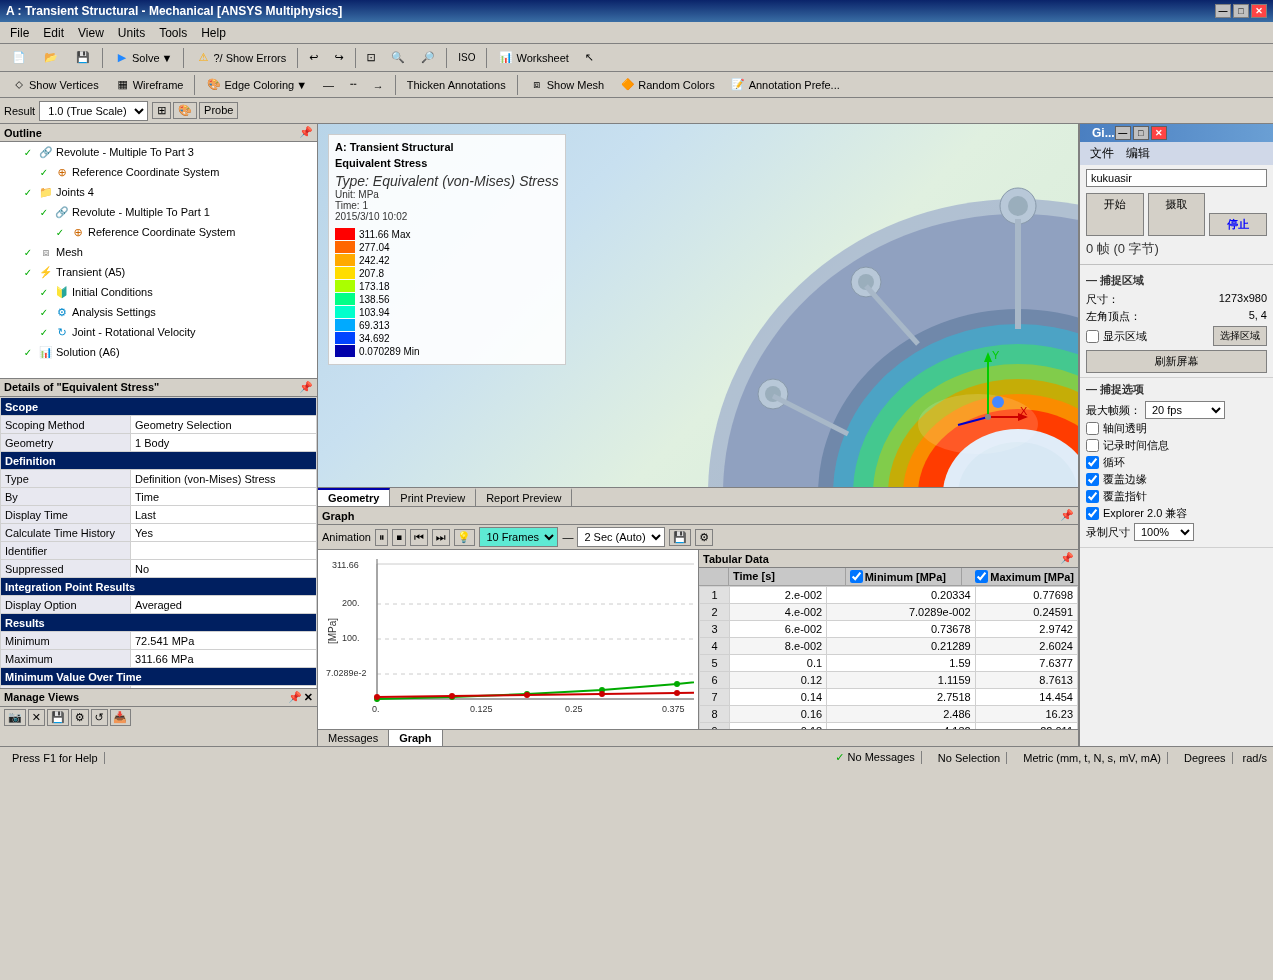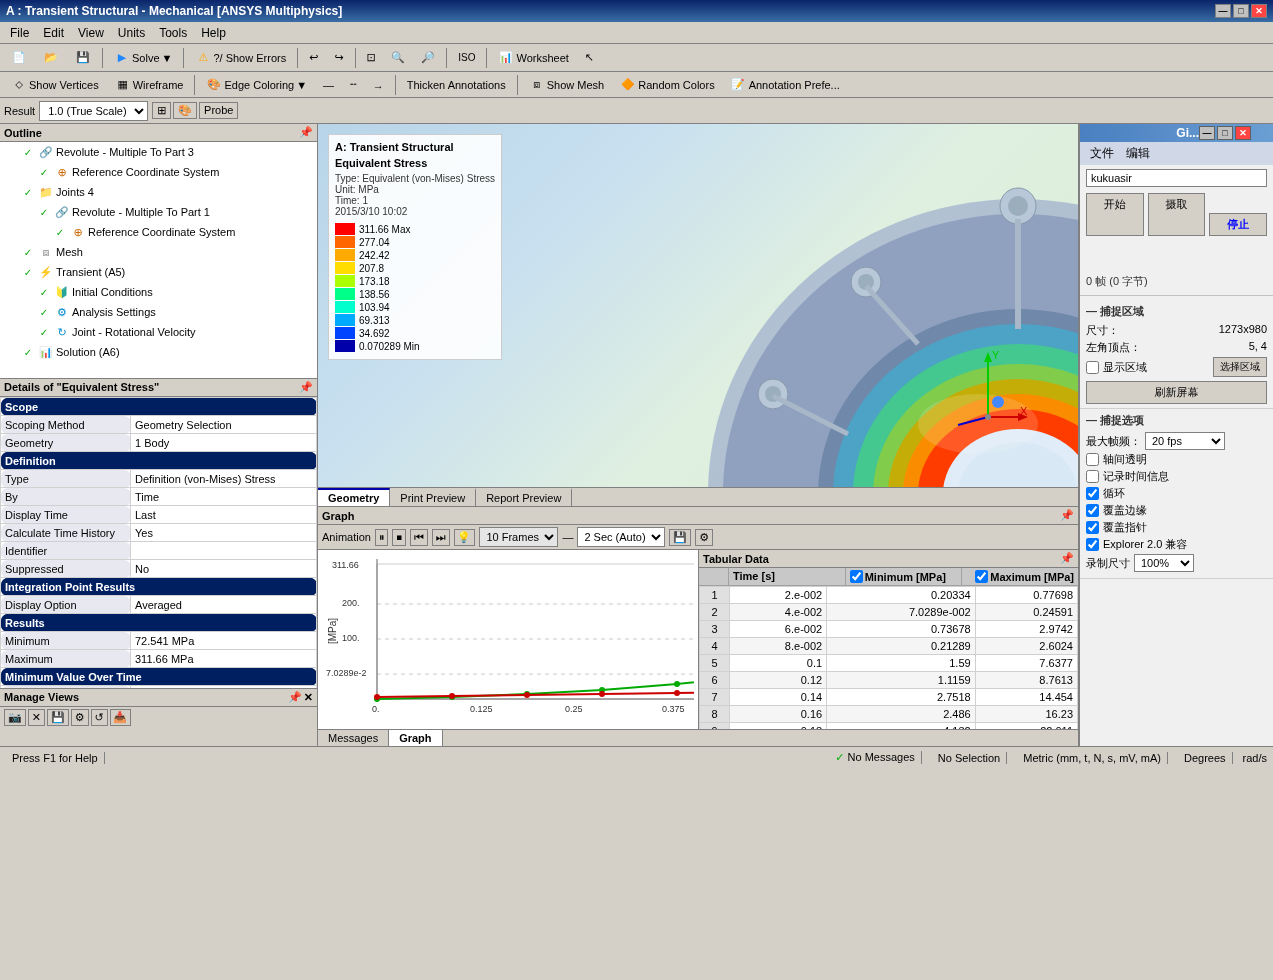--- a/index.html
+++ b/index.html
@@ -42,21 +42,21 @@
     .tree-item-row { display: flex; align-items: center; padding: 1px 2px; cursor: pointer; }
     .tree-icon { width: 16px; height: 16px; display: inline-flex; align-items: center; justify-content: center; margin-right: 2px; flex-shrink: 0; }
     .check-icon { color: #00aa00; font-size: 10px; }
     .folder-icon { color: #ffcc00; }
 
     
     .details-panel { background: #d4d0c8; border-top: 1px solid #808080; }
     .details-header { padding: 2px 4px; font-weight: bold; font-size: 11px; border-bottom: 1px solid #808080; display: flex; justify-content: space-between; }
     .details-table { width: 100%; border-collapse: collapse; font-size: 11px; background: white; }
     .details-table td { border: 1px solid #d0d0d0; padding: 1px 4px; height: 18px; }
-    .details-table td:first-child { background: #e8e8f0; width: 130px; border-radius: 7px; }
+    .details-table td:first-child { background: #e8e8f0; width: 130px; }
     .section-header { background: #001f60 !important; color: white; font-weight: bold; }
     .section-header td { background: #001f60 !important; color: white; }
 
     
     .manage-views { border-top: 1px solid #808080; background: #d4d0c8; height: 58px; }
     .manage-views-header { padding: 2px 4px; font-weight: bold; font-size: 11px; border-bottom: 1px solid #808080; display: flex; justify-content: space-between; }
     .manage-views-toolbar { padding: 2px 4px; display: flex; gap: 2px; }
 
     
     .center-panel { flex: 1; display: flex; flex-direction: column; overflow: hidden; }
@@ -80,30 +80,30 @@
     .graph-panel { height: 240px; background: white; border-top: 1px solid #808080; display: flex; flex-direction: column; }
     .graph-header { background: #d4d0c8; padding: 2px 4px; border-bottom: 1px solid #808080; display: flex; justify-content: space-between; align-items: center; font-weight: bold; font-size: 11px; }
     .graph-toolbar { background: #d4d0c8; padding: 2px 4px; display: flex; align-items: center; gap: 4px; border-bottom: 1px solid #808080; font-size: 11px; }
     .graph-content { flex: 1; display: flex; overflow: hidden; }
     .graph-tabs { display: flex; background: #d4d0c8; border-top: 1px solid #808080; }
     .graph-tab { padding: 2px 10px; font-size: 11px; cursor: pointer; border-right: 1px solid #808080; }
     .graph-tab.active { background: white; font-weight: bold; }
 
     
     .right-panel { width: 195px; background: #f0f0f0; border-left: 2px solid #808080; font-size: 11px; display: flex; flex-direction: column; }
-    .right-title-bar { background: linear-gradient(to right, #4a7fc1, #6a9fd4); color: white; padding: 2px 22px; font-size: 12px; font-weight: bold; display: flex; align-items: center; justify-content: flex-end; }
+    .right-title-bar { background: linear-gradient(to right, #4a7fc1, #6a9fd4); color: white; padding: 2px 12px; font-size: 12px; font-weight: bold; display: flex; align-items: center; justify-content: flex-start; }
     .right-title-controls { display: flex; gap: 2px; }
     .right-title-btn { width: 16px; height: 14px; background: #c0c0c0; border: 1px solid #606060; font-size: 9px; display: flex; align-items: center; justify-content: center; cursor: pointer; color: black; }
     .right-sub-bar { background: #d0d8e8; padding: 2px 6px; display: flex; gap: 4px; font-size: 12px; }
     .right-sub-item { cursor: pointer; padding: 1px 4px; }
     .right-input-row { padding: 4px 6px; display: flex; align-items: center; }
     .right-input { width: 100%; border: 1px solid #808080; background: white; padding: 2px 4px; font-size: 11px; }
     .right-btn-row { display: flex; gap: 4px; padding: 2px 6px; }
     .right-btn { flex: 1; padding: 3px 6px; background: #d4d0c8; border: 1px solid #808080; font-size: 11px; cursor: pointer; text-align: center; }
-    .right-info { padding: 2px 6px; font-size: 11px; color: #333; margin-top: 34px; }
+    .right-info { padding: 2px 6px; font-size: 13px; color: #333; }
     .right-section { padding: 4px 6px; border-bottom: 1px solid #d0d0d0; }
     .right-section-title { font-weight: bold; color: #333; margin-bottom: 4px; font-size: 11px; }
     .right-option-row { display: flex; align-items: center; gap: 4px; margin: 2px 0; font-size: 11px; }
     .right-option-row input[type=checkbox] { margin: 0; }
     .right-dropdown { width: 100%; border: 1px solid #808080; background: white; padding: 1px 2px; font-size: 11px; }
 
     
     .status-bar { height: 22px; background: #d4d0c8; border-top: 1px solid #808080; display: flex; align-items: center; padding: 0 6px; font-size: 11px; gap: 10px; }
     .status-item { padding: 0 6px; border-right: 1px solid #808080; }
 
@@ -436,21 +436,21 @@
 
   </div>
 
   <div class="center-panel">
 
     <div class="viewer-area" style="flex:1;min-height:0;position:relative;">
 
       <div class="color-legend">
         <div class="legend-title">A: Transient Structural</div>
         <div class="legend-title">Equivalent Stress</div>
-        <div style="font-size:10px;color:#333;">Type: Equivalent (von-Mises) Stress</div>
+        <div style="font-size:14px;color:#333;font-style:italic;">Type: Equivalent (von-Mises) Stress</div>
         <div style="font-size:10px;color:#333;">Unit: MPa</div>
         <div style="font-size:10px;color:#333;">Time: 1</div>
         <div style="font-size:10px;color:#333;">2015/3/10 10:02</div>
         <div style="margin-top:6px;">
           <div class="legend-bar">
             <div class="legend-color" style="background:#ff0000;"></div>
             <span>311.66 Max</span>
           </div>
           <div class="legend-bar">
             <div class="legend-color" style="background:#ff6600;"></div>
@@ -620,21 +620,21 @@
         <span>Graph</span>
         <span style="cursor:pointer;">📌</span>
       </div>
       <div class="graph-toolbar">
         <span>Animation</span>
         <span style="cursor:pointer;border:1px solid #808080;padding:1px 3px;background:#d4d0c8;">⏸</span>
         <span style="cursor:pointer;border:1px solid #808080;padding:1px 3px;background:#d4d0c8;">⏹</span>
         <span style="cursor:pointer;border:1px solid #808080;padding:1px 3px;background:#d4d0c8;">⏮</span>
         <span style="cursor:pointer;border:1px solid #808080;padding:1px 3px;background:#d4d0c8;">⏭</span>
         <span style="cursor:pointer;border:1px solid #808080;padding:1px 3px;background:#d4d0c8;">💡</span>
-        <select style="border:1px solid #808080;font-size:11px;height:20px;padding:0 2px;background:#e5e5e5;">
+        <select style="border:1px solid #808080;font-size:11px;height:20px;padding:0 2px;background:#5eead4;">
           <option>10 Frames</option>
         </select>
         <span>—</span>
         <select style="border:1px solid #808080;font-size:11px;height:20px;padding:0 2px;background:white;">
           <option>2 Sec (Auto)</option>
         </select>
         <span style="cursor:pointer;border:1px solid #808080;padding:1px 3px;background:#d4d0c8;">💾</span>
         <span style="cursor:pointer;border:1px solid #808080;padding:1px 3px;background:#d4d0c8;">⚙</span>
       </div>
       <div class="graph-content">

